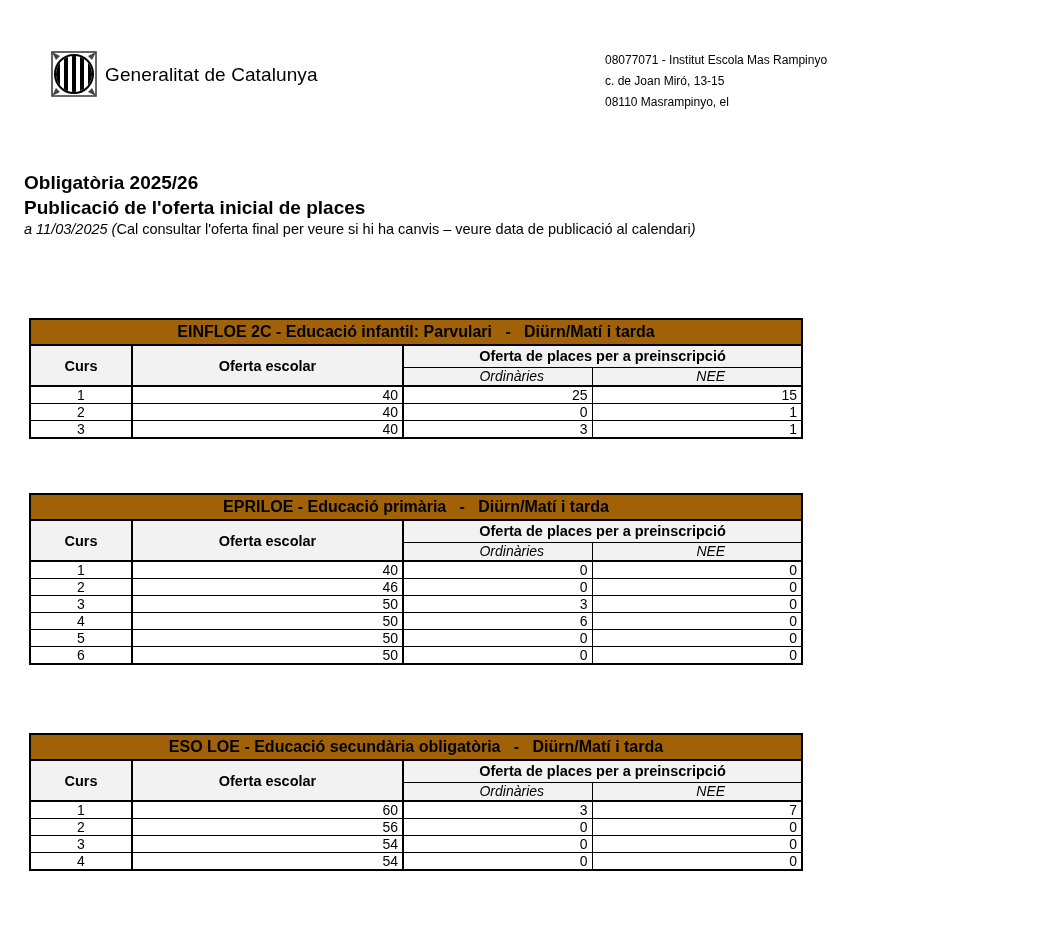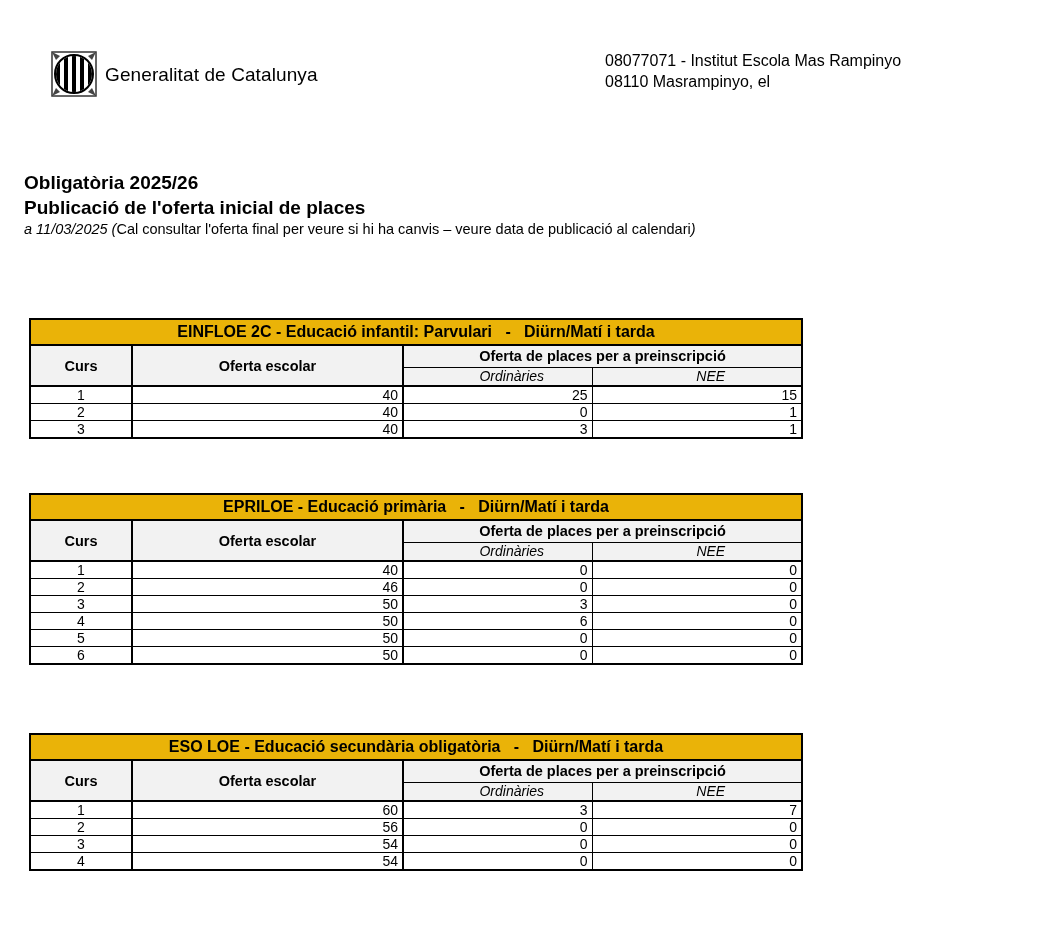--- a/index.html
+++ b/index.html
@@ -38,21 +38,21 @@
     }
     .logo-line2 {
       font-size: 19px;
       font-weight: bold;
       display: block;
     }
     .school-block {
       position: absolute;
       left: 605px;
       top: 50px;
-      font-size: 16px;
+      font-size: 12px;
       line-height: 21px;
     }
     .school-block div { white-space: nowrap; }
 
     .title-block {
       position: absolute;
       left: 24px;
       top: 170px;
     }
     .title1 {
@@ -82,21 +82,21 @@
     }
     table.offer td, table.offer th {
       padding: 0 4px;
       height: 16px;
       line-height: 16px;
       border: 1px solid #000;
     }
     table.offer .title-row th {
       height: 24px;
       line-height: 24px;
-      background: #eab308;
+      background: #a16207;
       border: 2px solid #000;
       font-size: 16px;
       font-weight: bold;
       text-align: center;
       white-space: pre;
     }
     table.offer .head-row th {
       background: #f2f2f2;
       font-weight: bold;
       text-align: center;
@@ -161,20 +161,21 @@
       <rect x="37" y="3" width="4" height="40"></rect>
     </g>
   </svg>
   <div class="logo-text">
     <span class="logo-line1">Generalitat de Catalunya</span>
   </div>
 </div>
 
 <div class="school-block">
   <div>08077071 - Institut Escola Mas Rampinyo</div>
+  <div>c. de Joan Miró, 13-15</div>
   <div>08110 Masrampinyo, el</div>
 </div>
 
 <div class="title-block">
   <div class="title1">Obligatòria 2025/26</div>
   <div class="title2">Publicació de l'oferta inicial de places</div>
   <div class="subtitle"><span class="it">a 11/03/2025 (</span><span>Cal consultar l'oferta final per veure si hi ha canvis – veure data de publicació al calendari</span><span class="it">)</span></div>
 </div>
 
 <table class="offer" id="t1">

